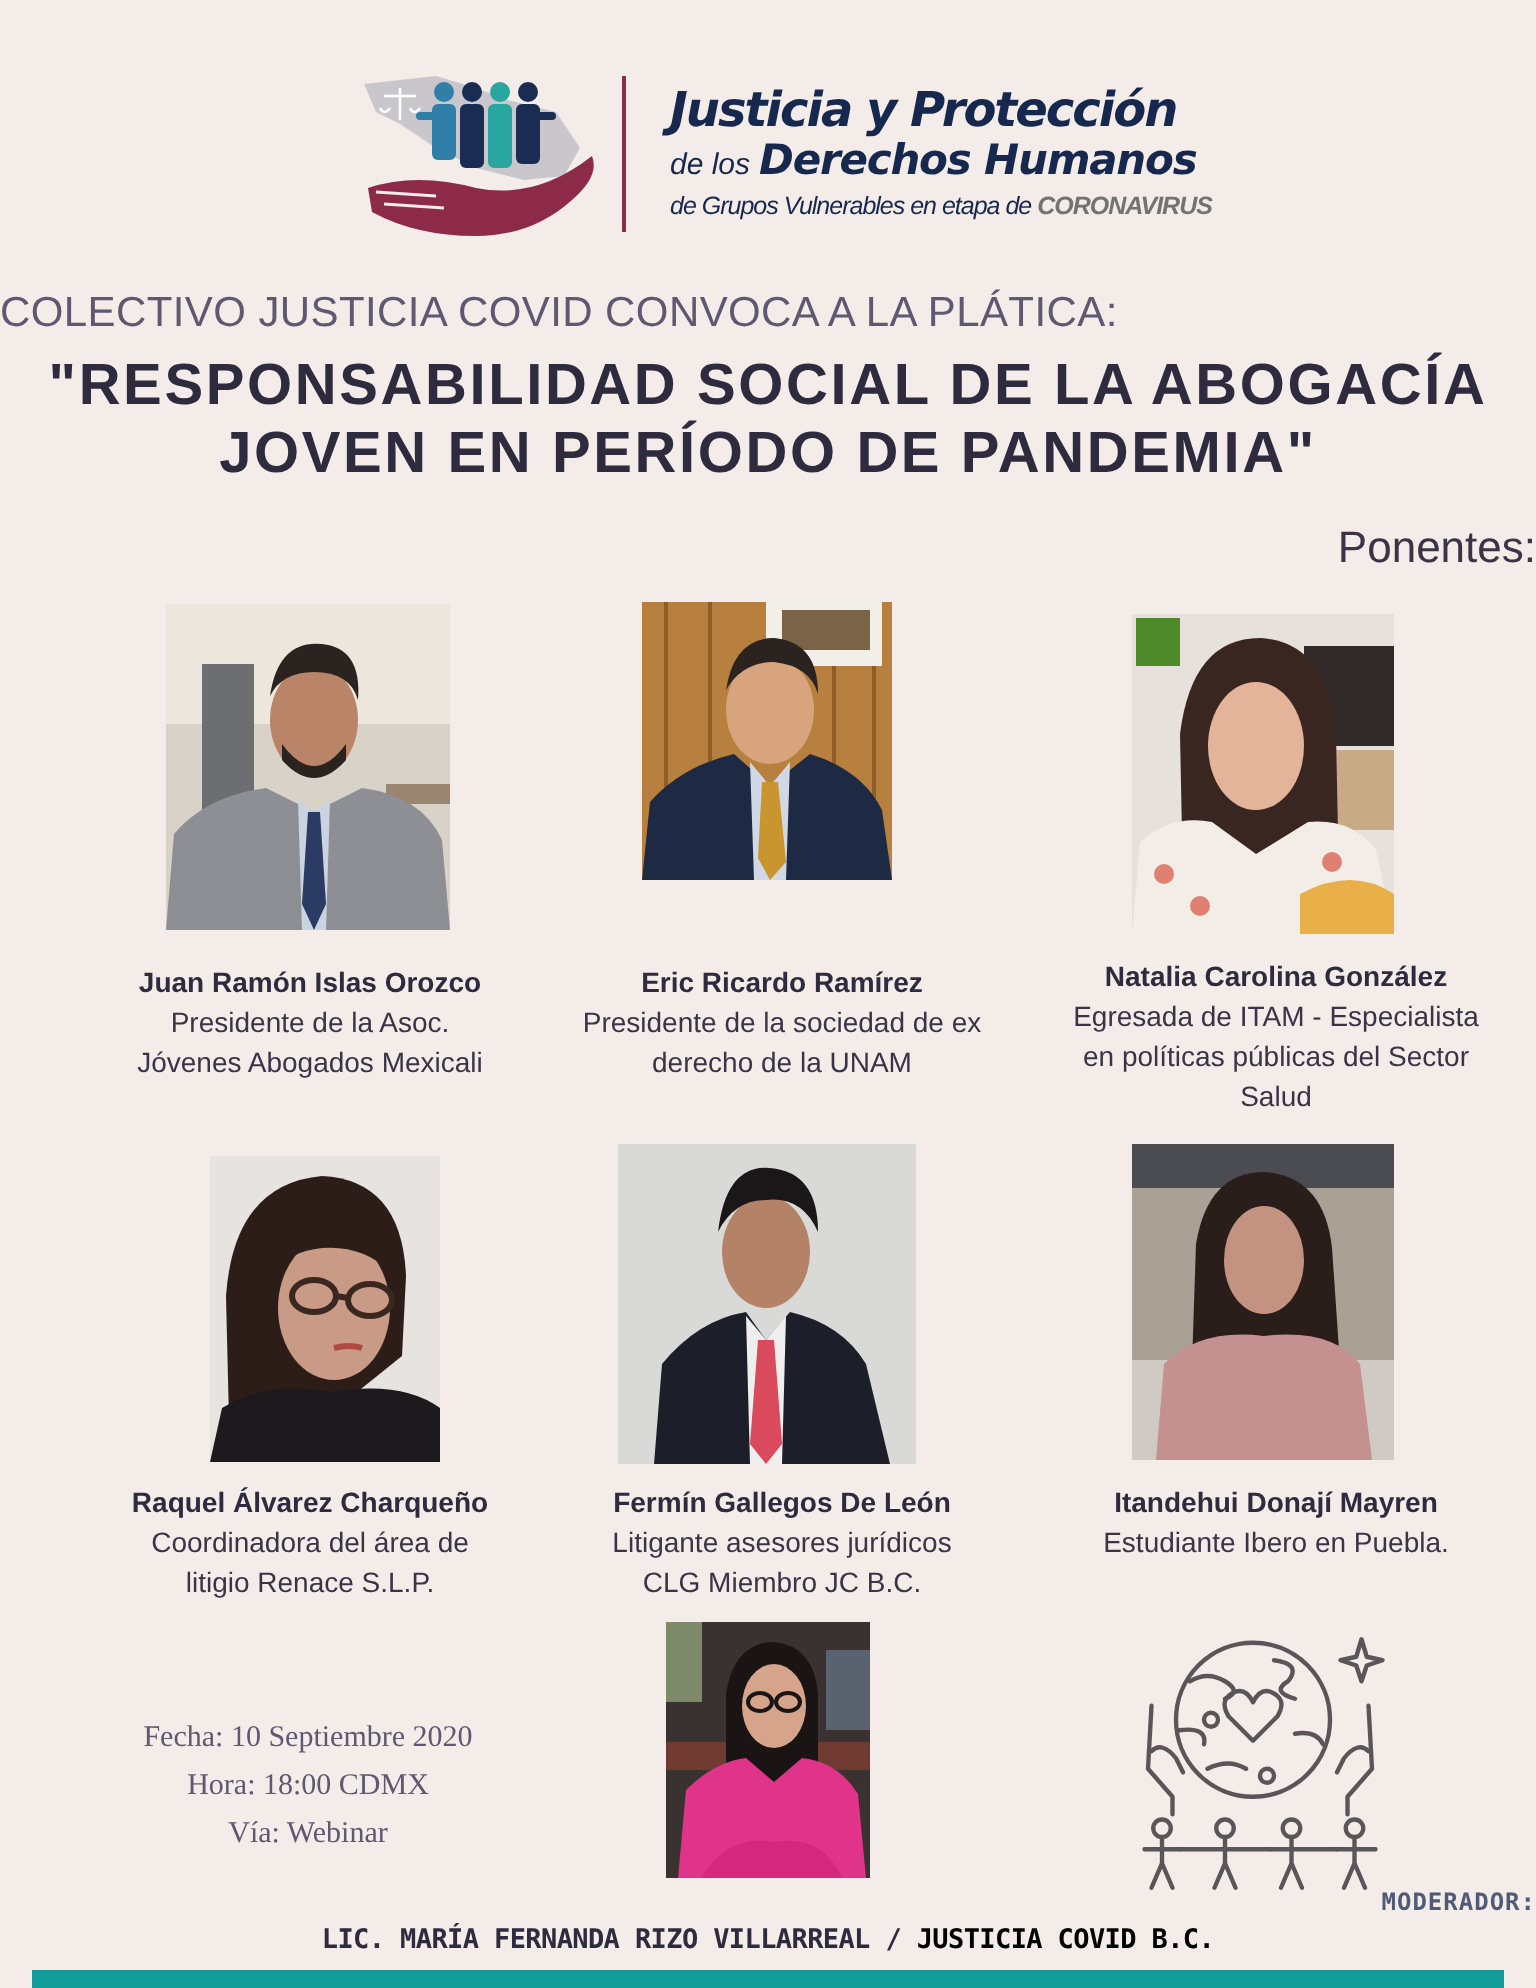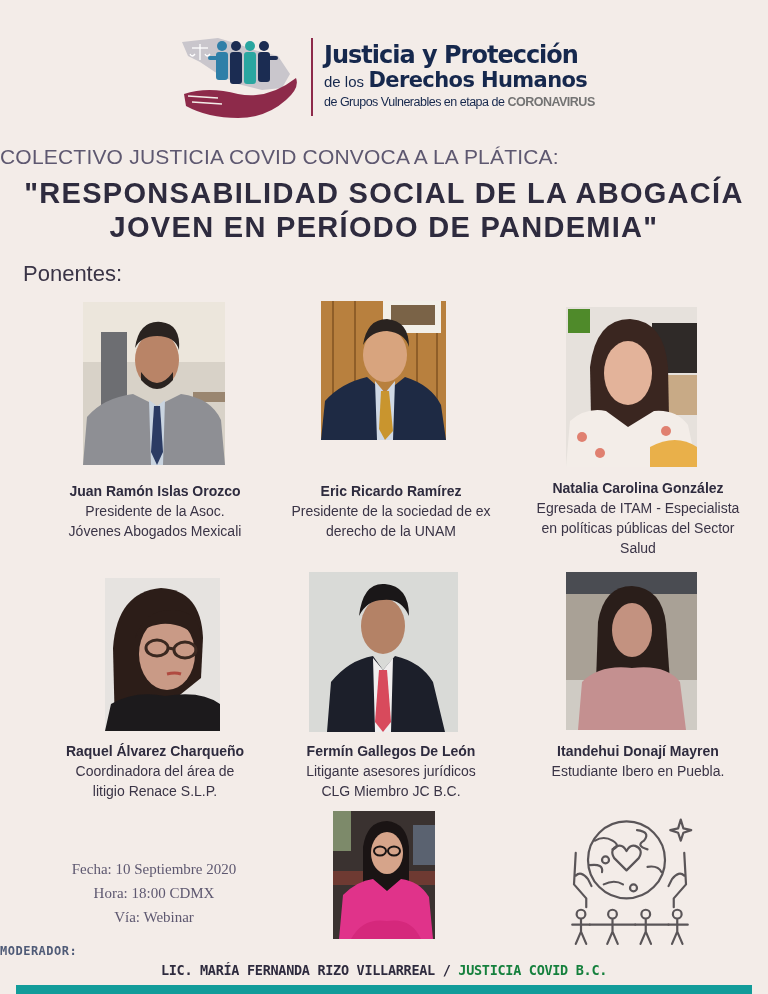--- a/index.html
+++ b/index.html
@@ -9,70 +9,70 @@
     font-family: "Liberation Sans", sans-serif;
     color: #3a3446;
     position: relative;
   }
   .abs { position: absolute; }
 
   
   #logo { left: 178px; top: 34px; width: 420px; height: 86px; }
   #logo-mark { left: 0; top: 0; width: 125px; height: 86px; }
   #logo-divider { left: 133px; top: 4px; width: 2px; height: 78px; background: #8d2a4a; }
-  #logo-text { left: 146px; top: 8px; width: 280px; }
+  #logo-text { left: 157px; top: 8px; width: 280px; font-style: italic; }
   .logo-l1 { font-family: "DejaVu Sans", sans-serif; font-weight: bold; color: #16284d; font-size: 24px; letter-spacing: -1px; line-height: 26px; white-space: nowrap; }
   .logo-l2 { white-space: nowrap; line-height: 24px; color: #16284d; }
   .logo-l2 .small { font-family: "Liberation Sans Narrow", "Liberation Sans", sans-serif; font-size: 15px; }
   .logo-l2 .big { font-family: "DejaVu Sans", sans-serif; font-weight: bold; font-size: 21px; letter-spacing: -0.6px; }
   .logo-l3 { white-space: nowrap; font-size: 12.5px; color: #16284d; letter-spacing: -0.5px; line-height: 16px; }
   .logo-l3 .accent { color: #737373; font-weight: bold; }
 
   
   #convoca {
     left: 0; width: 768px; top: 145px; 
     font-size: 21px; color: #5e5870; letter-spacing: 0.2px; font-weight: normal;
   }
   #title {
     left: 0; width: 768px; top: 176px; text-align: center;
     font-family: "Liberation Sans", sans-serif; font-weight: bold;
     font-size: 29px; line-height: 34px; color: #2e2b3e; letter-spacing: 1.3px;
   }
   #ponentes {
-    left: 0; width: 768px; top: 261px; text-align: left;
-    font-size: 22px; color: #3a3446; padding-left: 23px;
+    left: 0; width: 768px; top: 261px; text-align: right;
+    font-size: 22px; color: #3a3446;
   }
 
   
   .photo { overflow: hidden; }
   .photo svg { display: block; width: 100%; height: 100%; }
 
   
   .caption {
     text-align: center; font-size: 14px; line-height: 20px; color: #3a3446;
   }
   .caption .name { font-weight: bold; font-size: 14px; color: #2e2b3e; }
 
   
   #event-info {
     left: 30px; width: 248px; top: 857px; text-align: center;
     font-family: Liberation Serif, serif; font-size: 15px; line-height: 24px; color: #5e5870;
   }
 
   
   #mod-label {
-    left: 0; width: 768px; top: 944px; text-align: left;
+    left: 0; width: 768px; top: 944px; text-align: right;
     font-family: "DejaVu Sans Mono", monospace; font-weight: bold; font-size: 12px; color: #4f5b77; letter-spacing: 0.5px;
   }
   #mod-name {
     left: 0; width: 768px; top: 962px; text-align: center;
     font-family: "DejaVu Sans Mono", monospace; font-weight: bold; font-size: 13.5px; color: #2e2b3e; letter-spacing: -0.3px;
     white-space: nowrap;
   }
-  #mod-name .org { color: #15803d; }
+  #mod-name .org { color: #000000; }
 
   #footer-bar { left: 16px; top: 985px; width: 736px; height: 9px; background: #129c9a; }
 
   #charity-icon { left: 560px; top: 810px; width: 140px; height: 140px; }
 </style>
 </head>
 <body>
 
 <div id="logo" class="abs">
   <div id="logo-mark" class="abs">

